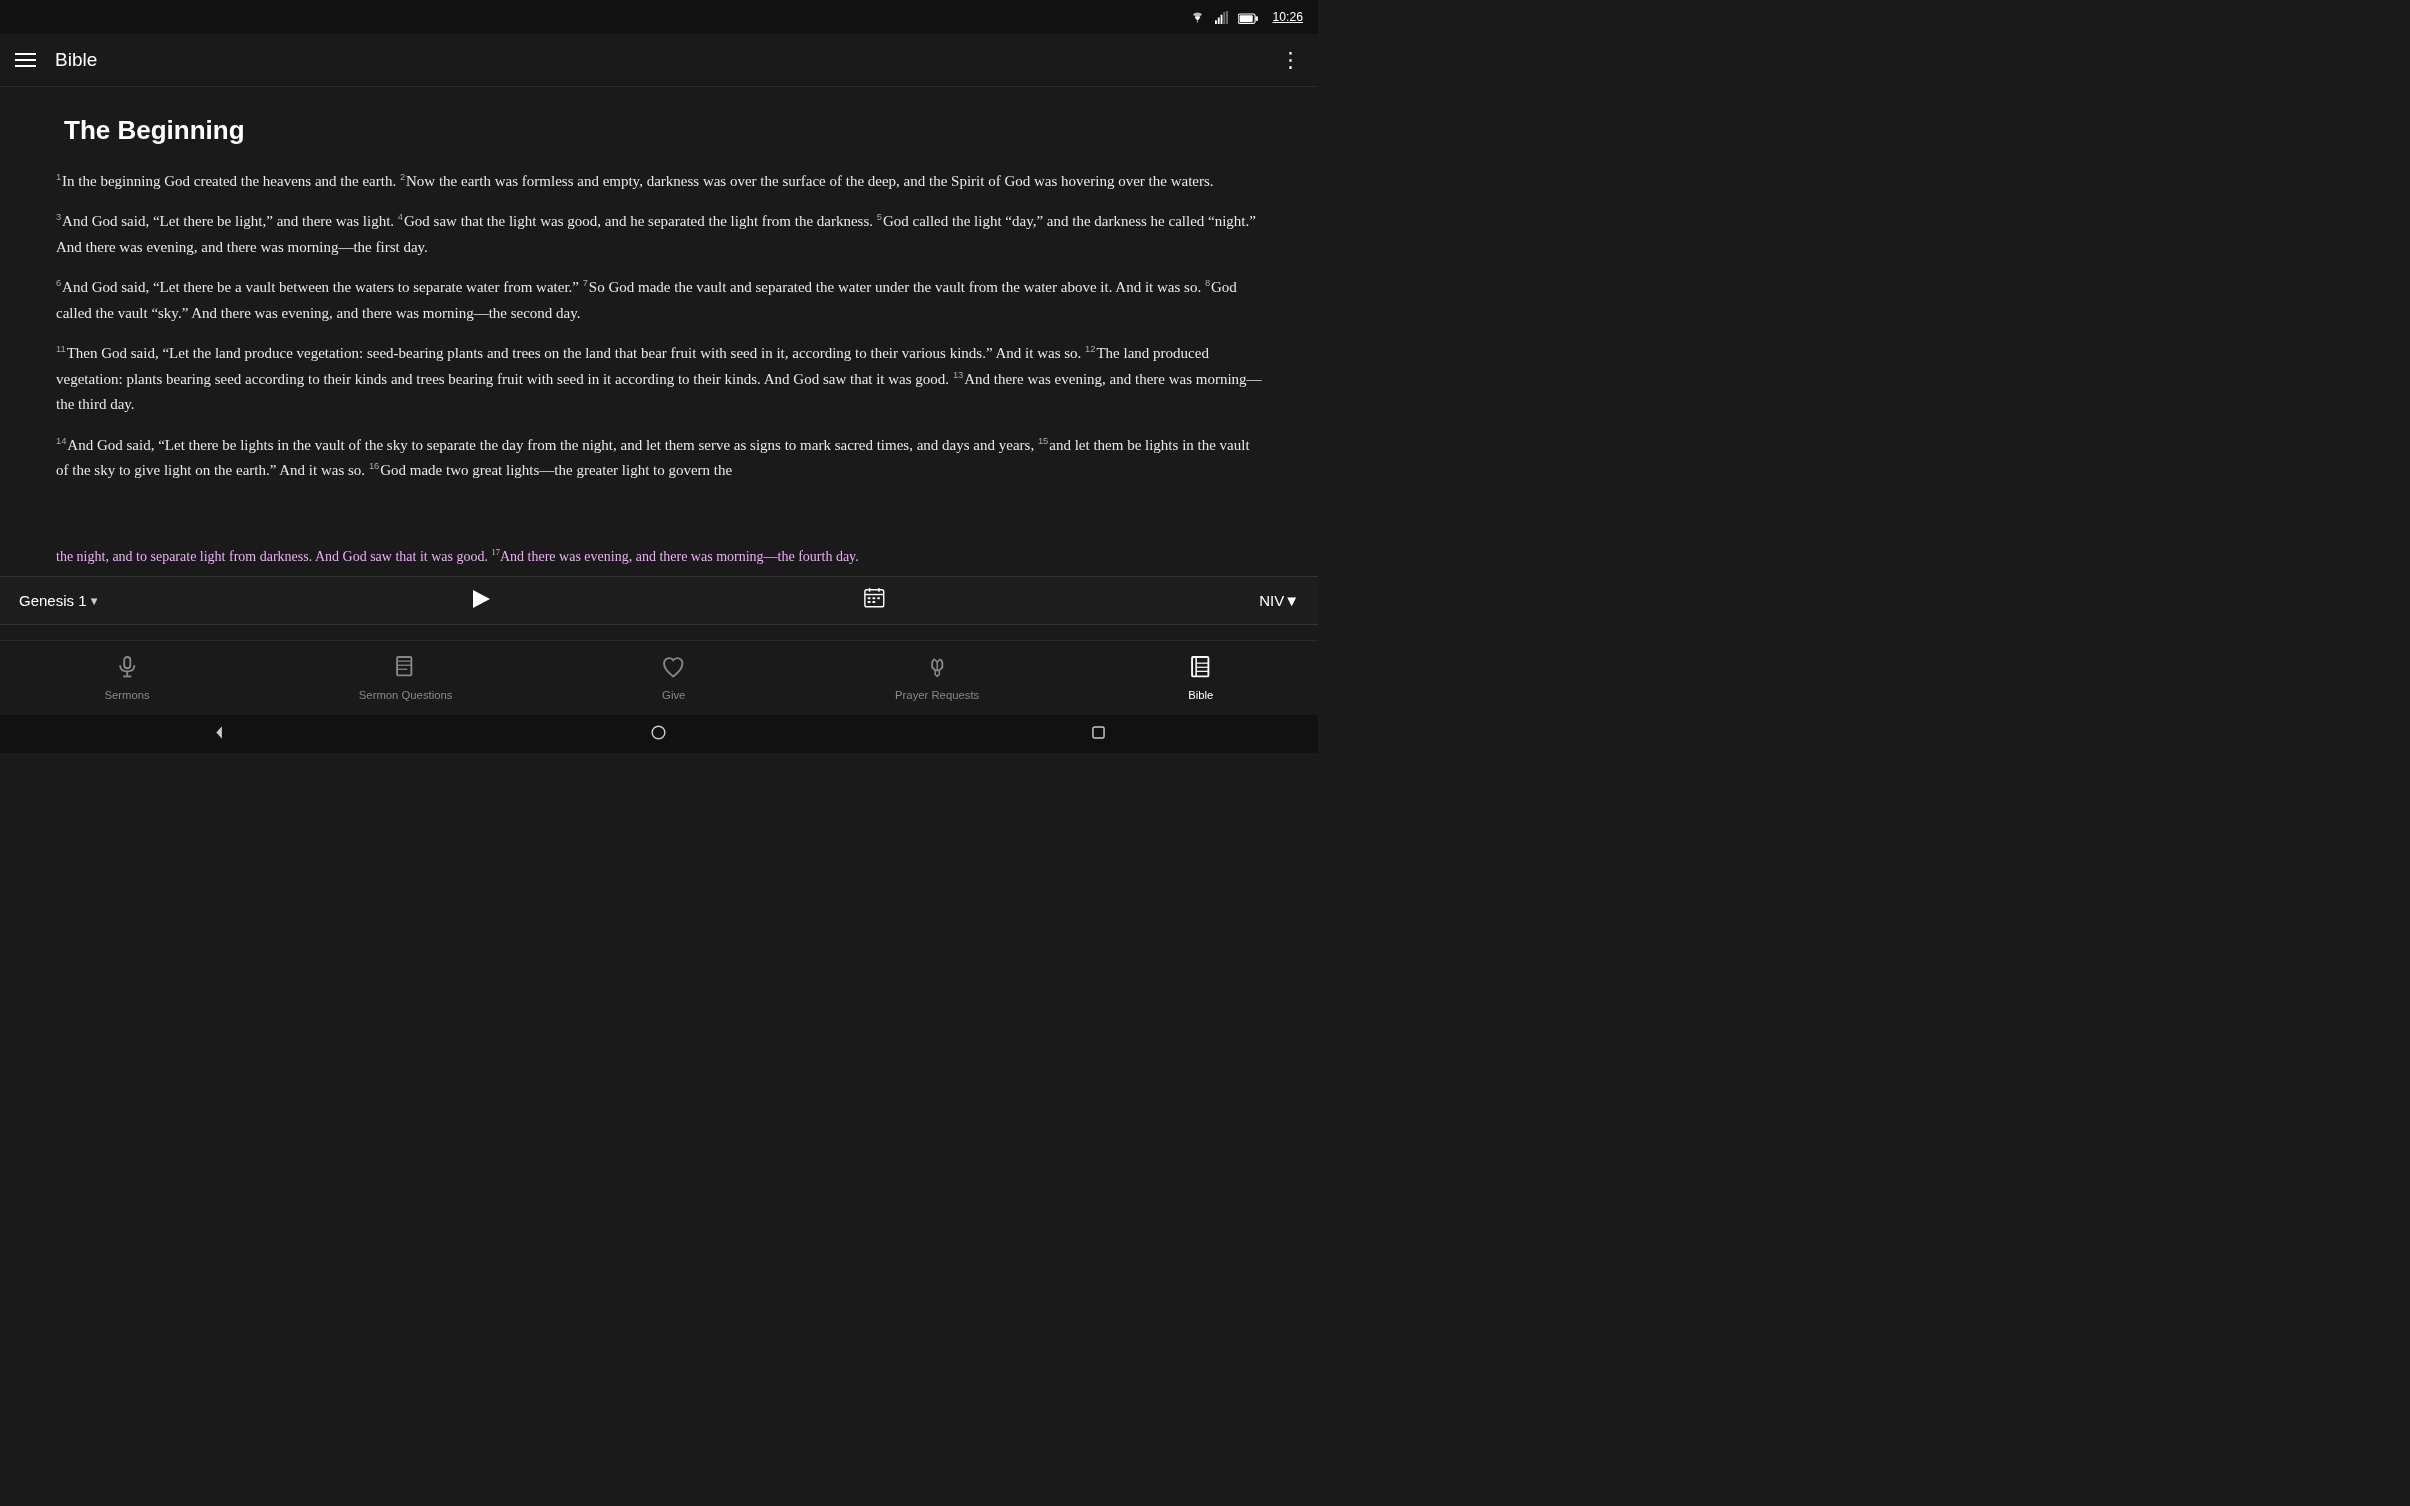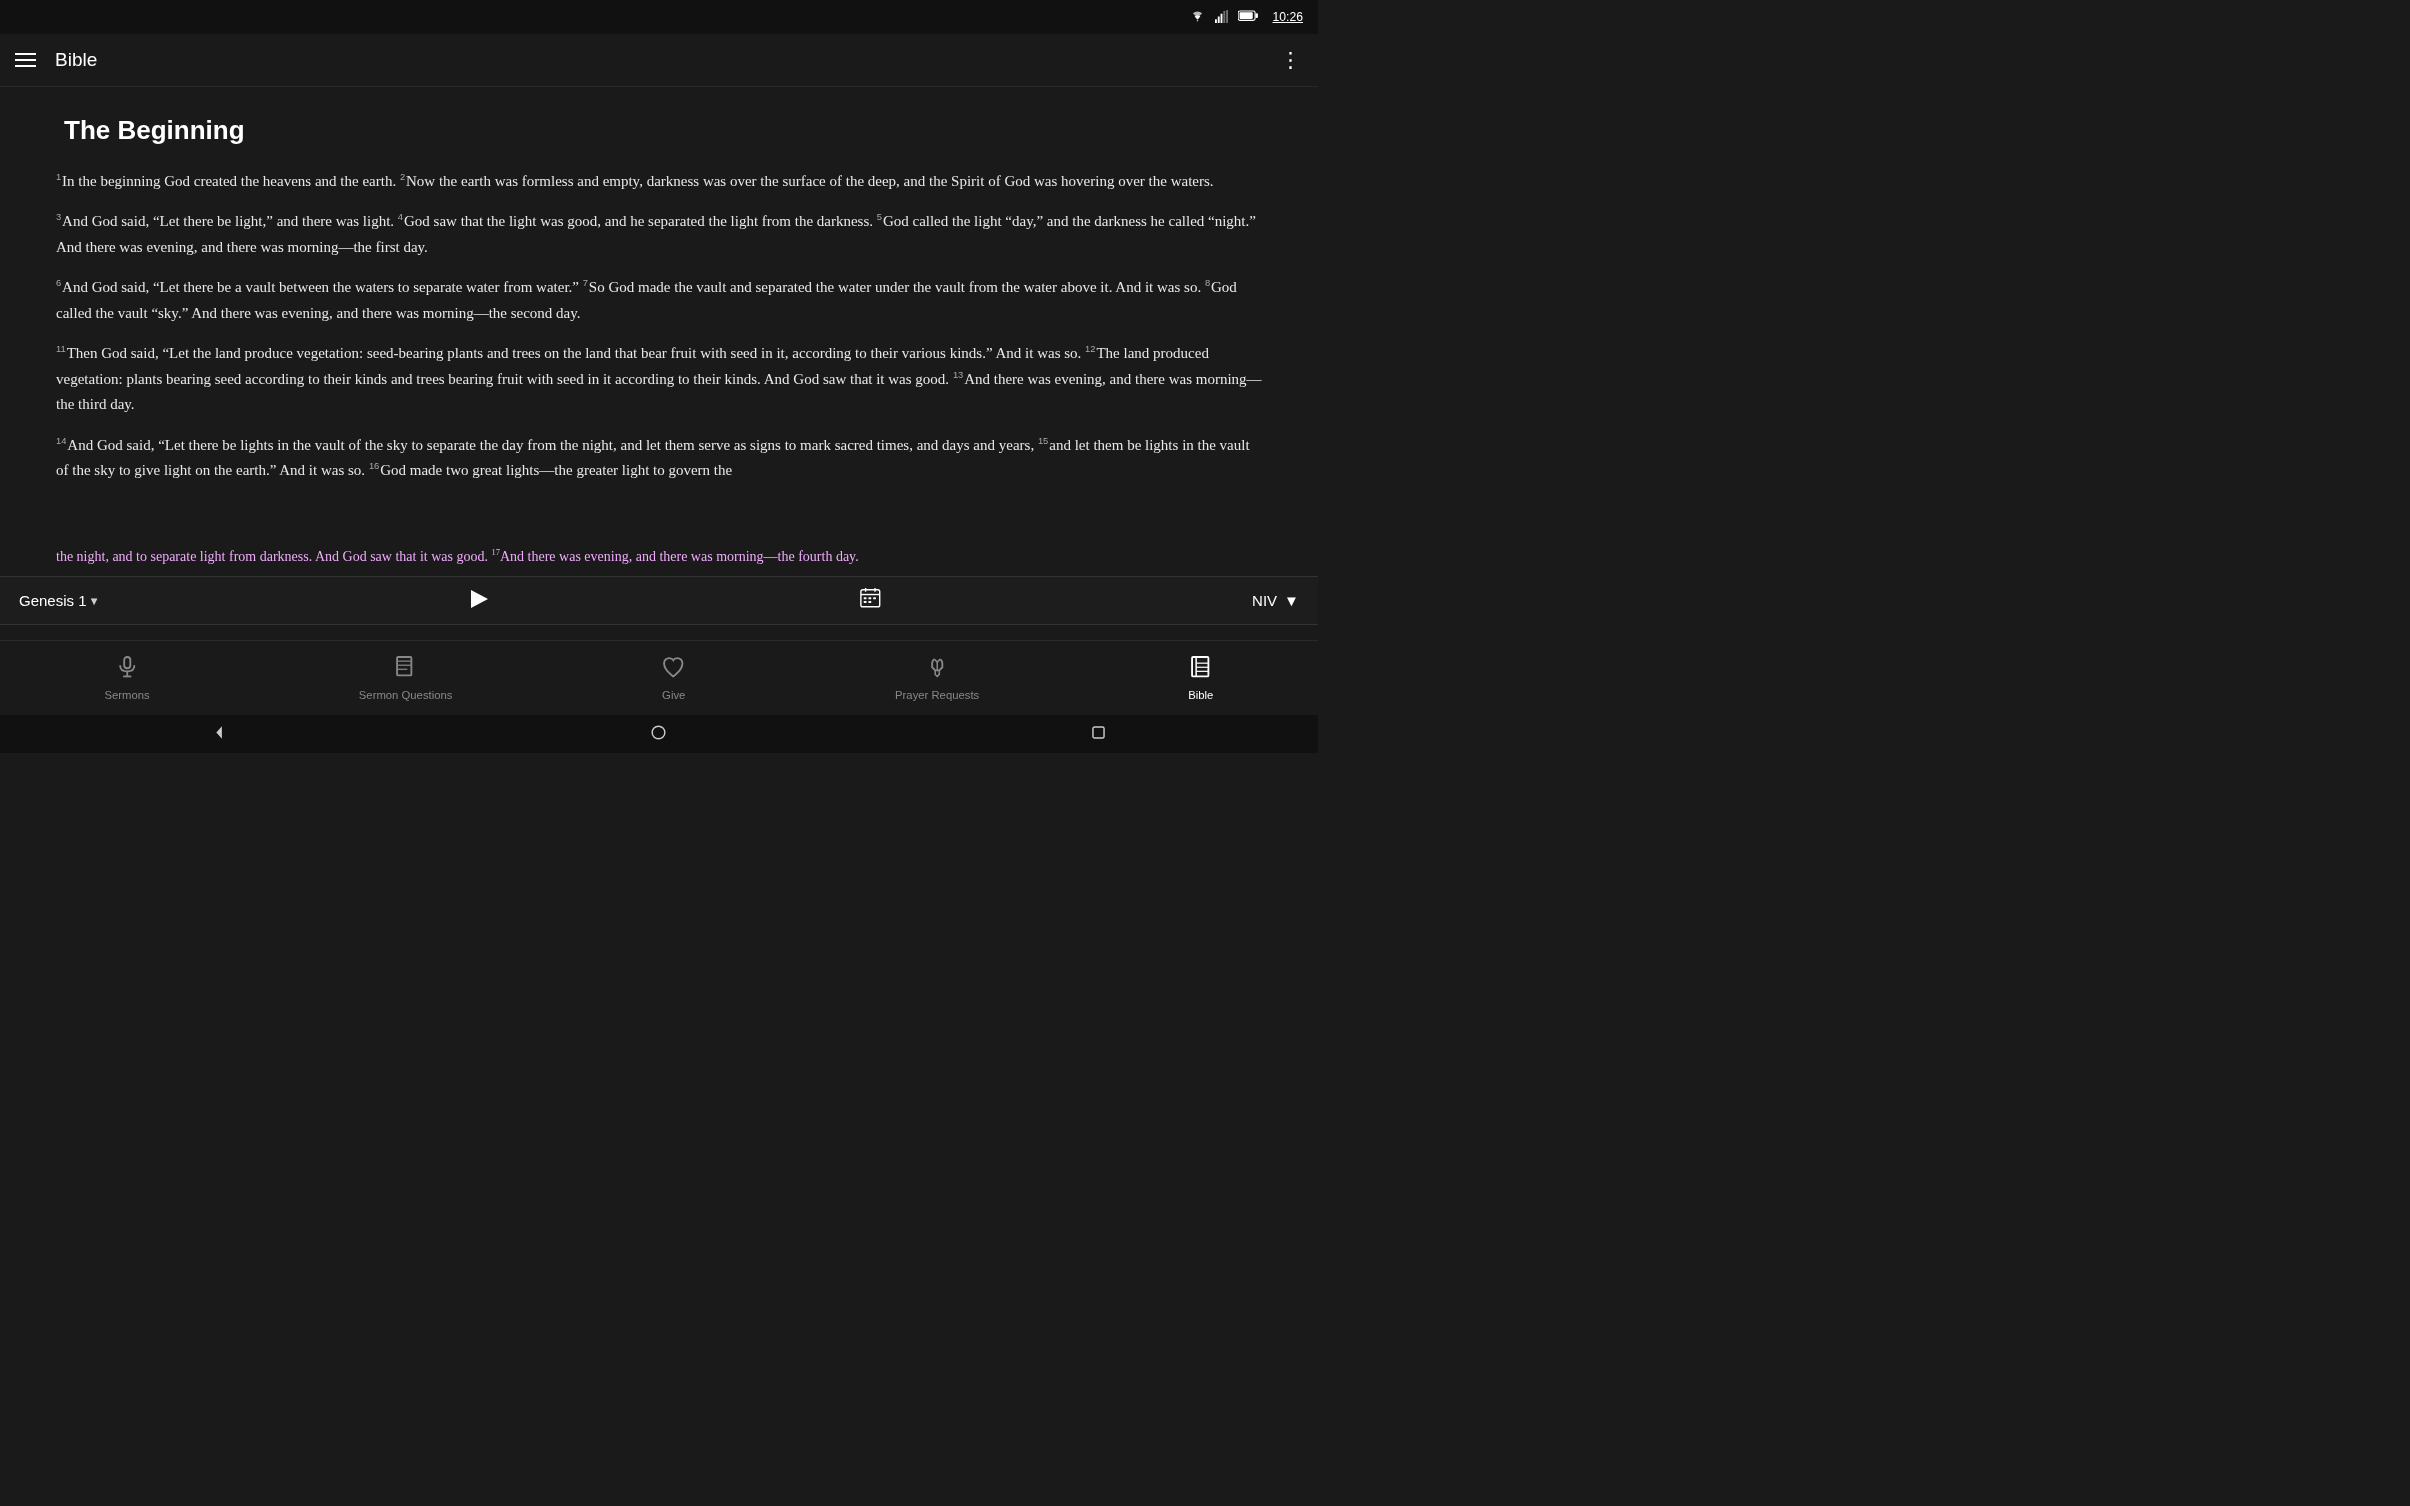--- a/index.html
+++ b/index.html
@@ -22,21 +22,21 @@
       align-items: center;
       justify-content: flex-end;
       padding: 0 15px;
       gap: 7.5px;
       font-size: 12.2px;
       color: #fff;
     }
 
     .status-icons {
       display: flex;
-      align-items: flex-start;
+      align-items: flex-end;
       gap: 10px;
       text-decoration: underline;
     }
 
     
     .app-bar {
       background: #1a1a1a;
       height: 53px;
       display: flex;
       align-items: center;
@@ -137,21 +137,21 @@
     }
 
     .chapter-selector .chevron {
       font-size: 11.3px;
       color: #ccc;
     }
 
     .version-selector {
       display: flex;
       align-items: center;
-      gap: 7px;
+      gap: 0;
       font-size: 15px;
       font-family: Arial, sans-serif;
       color: #fff;
       cursor: pointer;
     }
 
     
     .bottom-nav {
       position: absolute;
       bottom: 38px;

